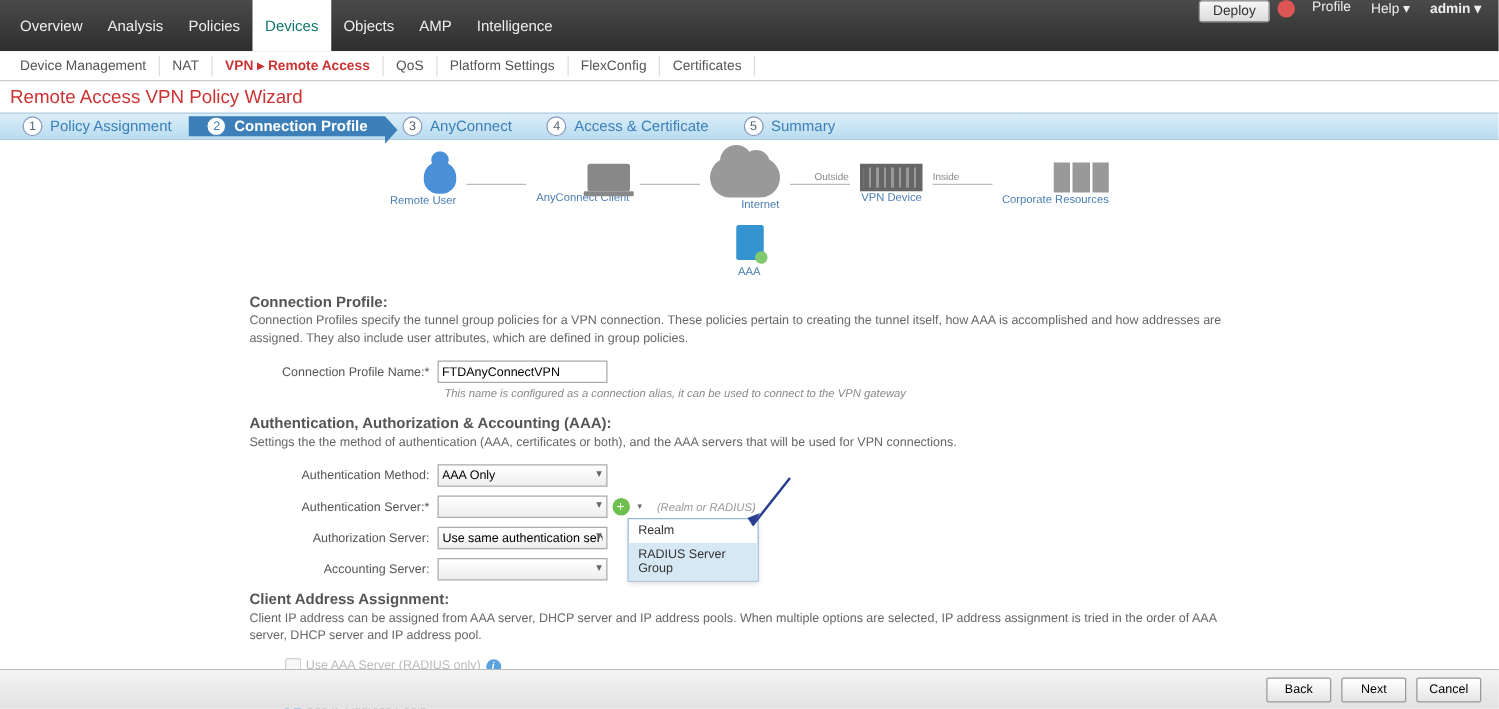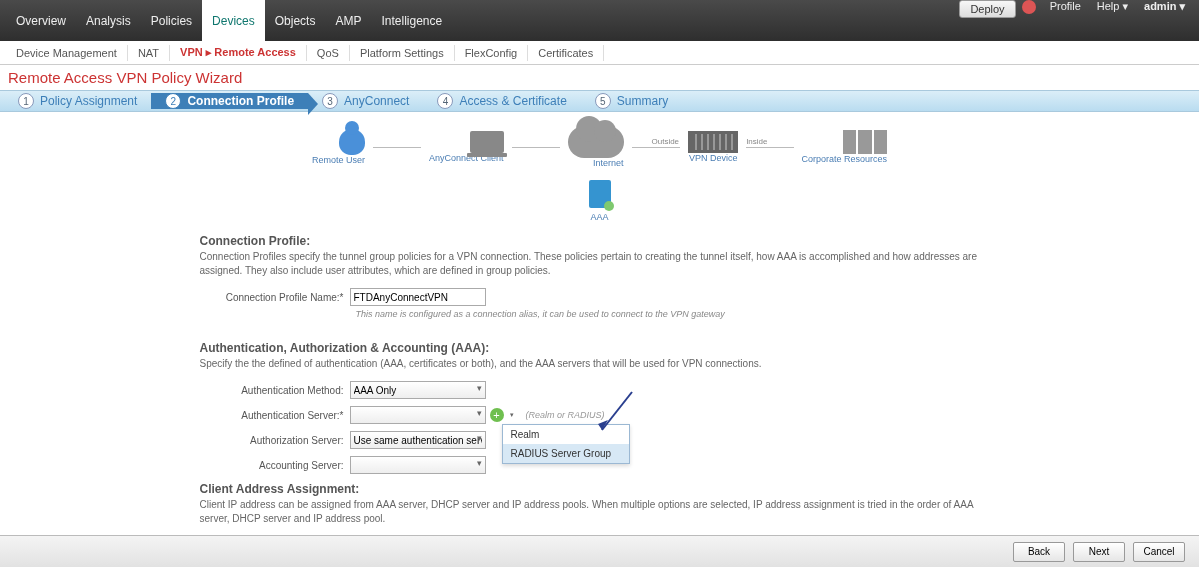--- a/index.html
+++ b/index.html
@@ -45,25 +45,25 @@
 .aaa-lbl{font-size:9px;color:#4a7db3}
 .content{max-width:840px;margin:0 auto;padding:0 20px 20px;height:340px;overflow-y:auto}
 .sect-title{font-size:12px;font-weight:bold;color:#555;margin-bottom:2px}
 .sect-desc{font-size:10px;color:#666;margin-bottom:10px;line-height:1.4}
 .form-row{display:flex;align-items:center;margin-bottom:7px}
 .form-lbl{width:150px;text-align:right;color:#555;font-size:10px;padding-right:6px}
 .form-input,.form-select{width:136px;height:18px;border:1px solid #aaa;font-size:10px;padding:0 3px;background:#fff}
 .form-select{appearance:none;background:linear-gradient(#fff,#eee);position:relative}
 .select-wrap{position:relative;display:inline-block}
 .select-wrap::after{content:"▾";position:absolute;right:4px;top:2px;font-size:9px;color:#666;pointer-events:none}
-.hint{font-size:9px;font-style:italic;color:#888;margin-left:156px;margin-top:-4px;margin-bottom:22px}
+.hint{font-size:9px;font-style:italic;color:#888;margin-left:156px;margin-top:-4px;margin-bottom:12px}
 .add-icon{display:inline-flex;width:14px;height:14px;background:#6fbf4f;border-radius:50%;color:#fff;align-items:center;justify-content:center;font-size:11px;margin-left:4px;cursor:pointer;position:relative}
 .add-icon::after{content:"▾";font-size:7px;color:#666;position:absolute;right:-10px}
 .realm-hint{font-size:9px;font-style:italic;color:#999;margin-left:22px}
-.dd-pop{position:absolute;background:#fff;border:1px solid #9bb8d3;width:128px;box-shadow:0 2px 4px rgba(0,0,0,.15)}
+.dd-pop{position:absolute;background:#fff;border:1px solid #9bb8d3;width:105px;box-shadow:0 2px 4px rgba(0,0,0,.15)}
 .dd-pop div{padding:4px 8px;font-size:10px;cursor:pointer}
 .dd-pop div.hover{background:#d7e8f5}
 .arrow-svg{position:absolute;pointer-events:none}
 .chk-row{margin-left:28px;font-size:10px;color:#777;display:flex;align-items:center;margin-bottom:3px}
 .chk-row input{margin-right:4px}
 .chk-row.disabled{color:#bbb}
 .info-icon{display:inline-flex;width:12px;height:12px;background:#5aa1de;border-radius:50%;color:#fff;align-items:center;justify-content:center;font-size:8px;margin-left:4px;font-style:italic;font-weight:bold}
 .footer{position:fixed;bottom:0;left:0;right:0;height:32px;background:linear-gradient(#f4f4f4,#e2e2e2);border-top:1px solid #bbb;display:flex;align-items:center;justify-content:flex-end;padding:0 14px;gap:8px}
 .footer button{width:52px;height:20px;background:linear-gradient(#fff,#e6e6e6);border:1px solid #999;border-radius:2px;font-size:10px;cursor:pointer}
 .side-label{font-size:8px;color:#888;position:absolute}
@@ -165,21 +165,21 @@
 
   <div class="sect-title">Connection Profile:</div>
   <div class="sect-desc">Connection Profiles specify the tunnel group policies for a VPN connection. These policies pertain to creating the tunnel itself, how AAA is accomplished and how addresses are assigned. They also include user attributes, which are defined in group policies.</div>
   <div class="form-row">
     <div class="form-lbl">Connection Profile Name:*</div>
     <input class="form-input" value="FTDAnyConnectVPN" style="">
   </div>
   <div class="hint">This name is configured as a connection alias, it can be used to connect to the VPN gateway</div>
 
   <div class="sect-title">Authentication, Authorization &amp; Accounting (AAA):</div>
-  <div class="sect-desc">Specify the the defined of authentication (AAA, certificates or both), and the AAA servers that will be used for VPN connections.</div>
+  <div class="sect-desc">Settings the the method of authentication (AAA, certificates or both), and the AAA servers that will be used for VPN connections.</div>
 
   <div class="form-row">
     <div class="form-lbl">Authentication Method:</div>
     <span class="select-wrap"><input class="form-select" readonly="" value="AAA Only" style=""></span>
   </div>
 
   <div class="form-row" style="position:relative">
     <div class="form-lbl">Authentication Server:*</div>
     <span class="select-wrap"><input class="form-select" readonly="" value="" style=""></span>
     <span class="add-icon">+</span>

